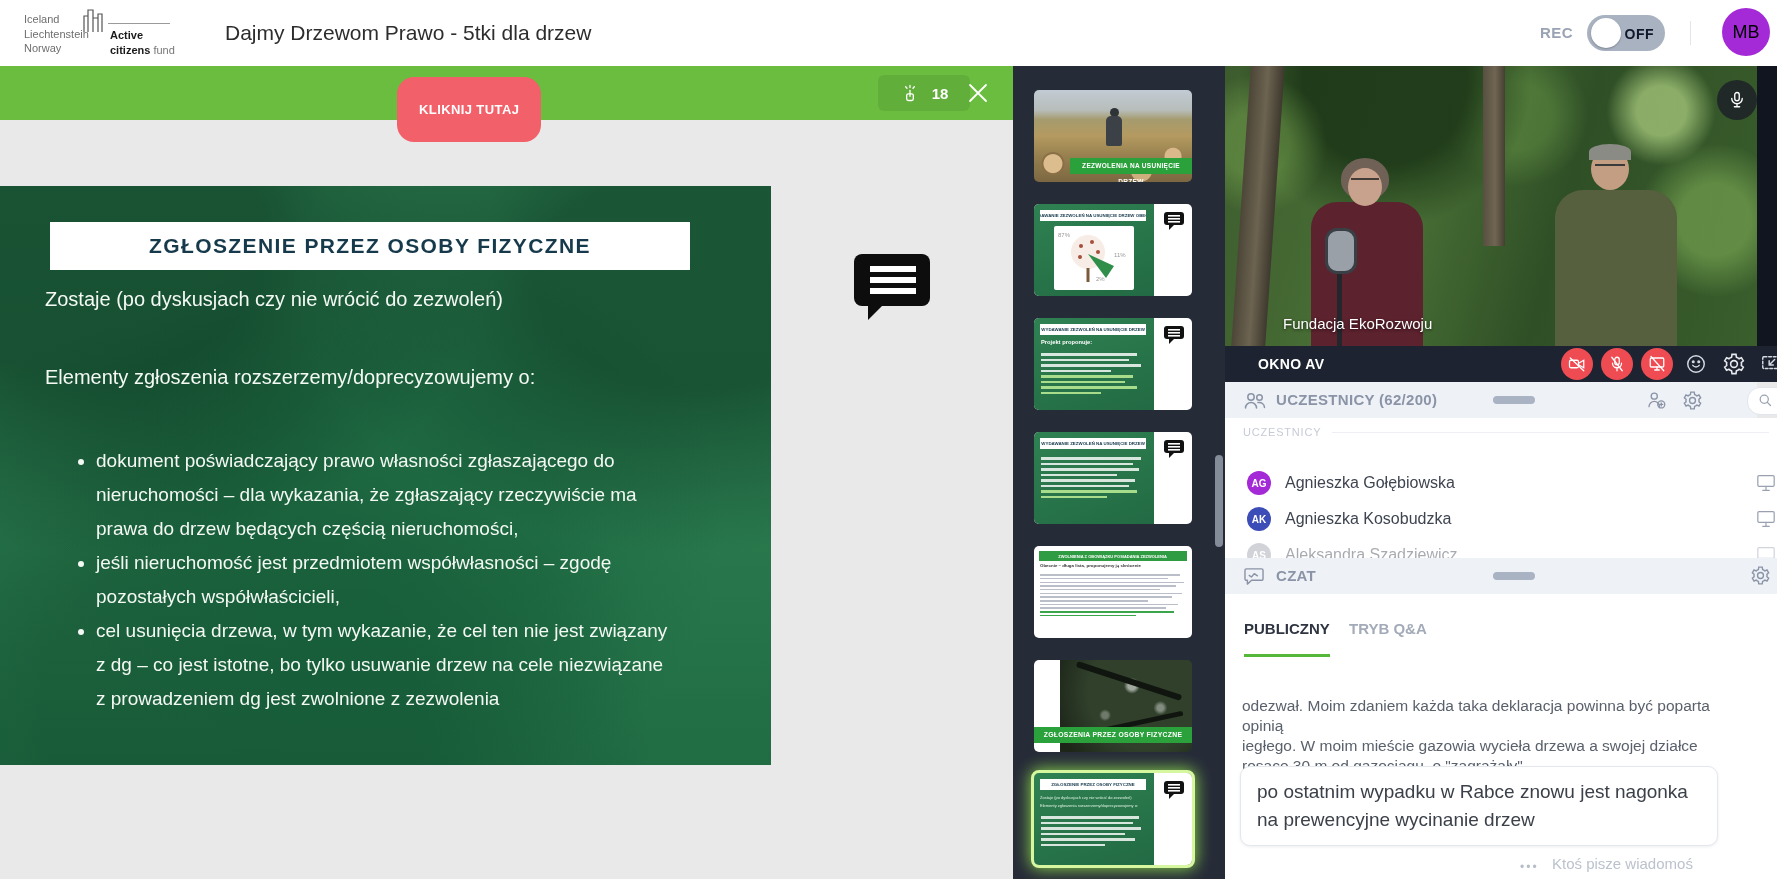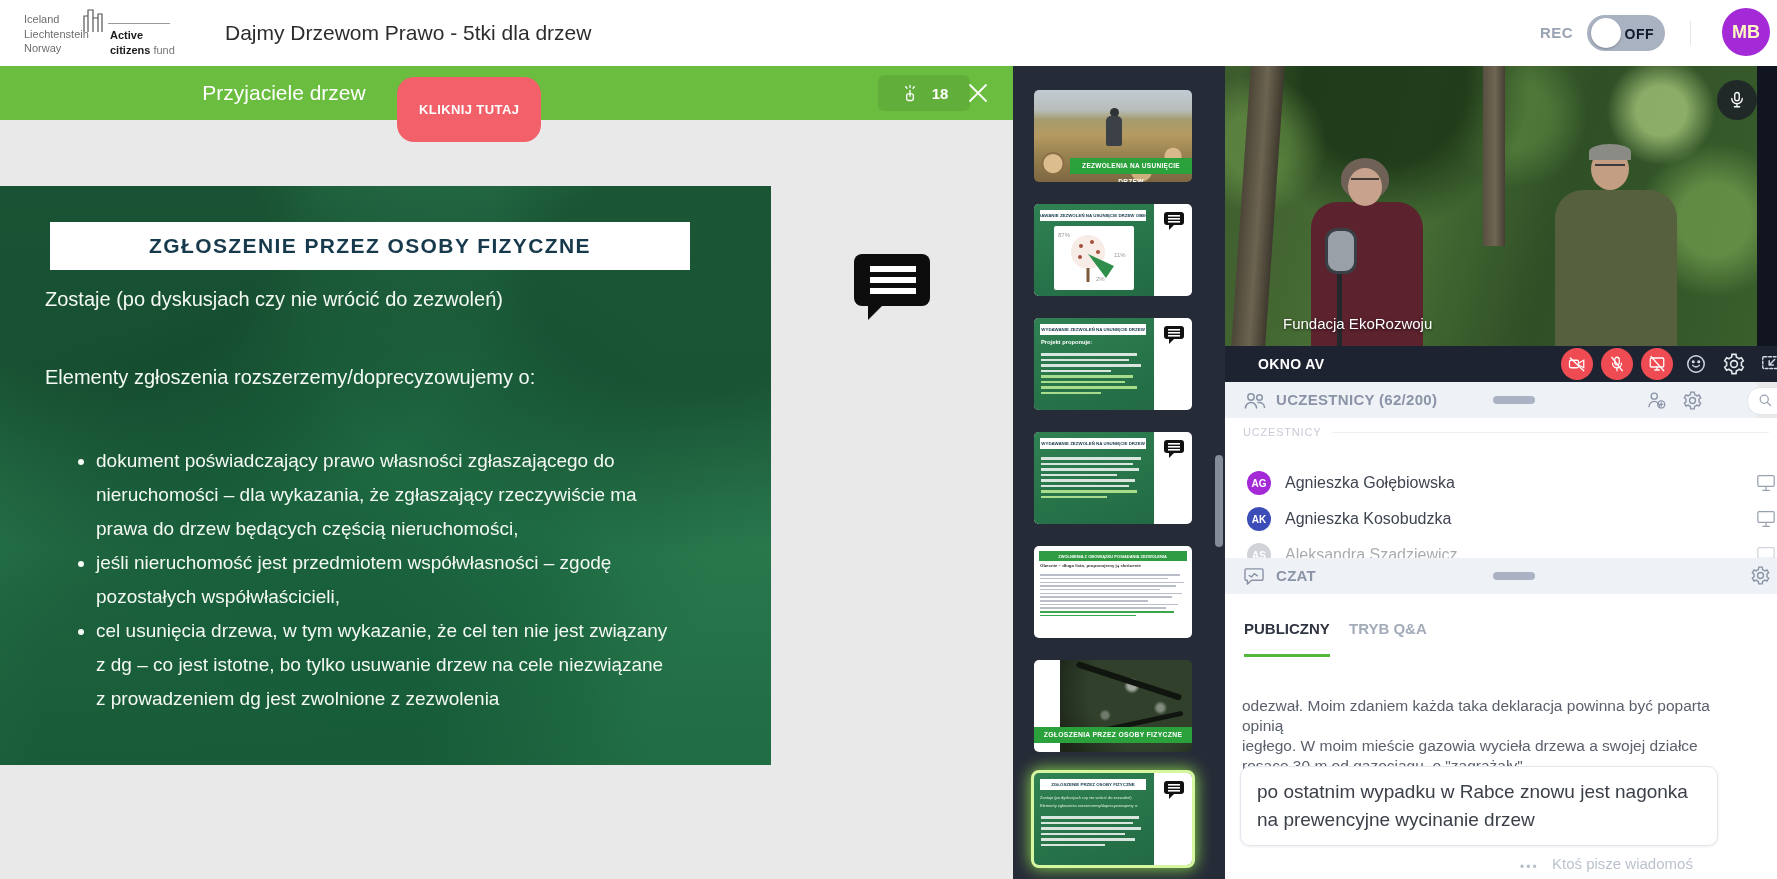--- a/index.html
+++ b/index.html
@@ -15,22 +15,22 @@
   .logo-rule{left:84px;top:13px;width:62px;height:1px;background:#9a9a9a;}
   .logo-prog{left:86px;top:18px;font-size:11px;line-height:14.5px;color:#1a1a1a;}
   .logo-prog .b{font-weight:bold;}
   .logo-prog .lite{color:#777;font-weight:normal;}
   .app-title{left:225px;top:0;height:66px;line-height:66px;font-size:21px;color:#2d2d2d;}
   .rec-label{left:1540px;top:0;height:66px;line-height:66px;font-size:15px;font-weight:bold;color:#9aa3b3;letter-spacing:.5px;}
   .toggle{left:1587px;top:15px;width:78px;height:36px;border-radius:18px;background:#a9b2c1;cursor:pointer;}
   .knob{left:4px;top:3px;width:30px;height:30px;border-radius:50%;background:#fff;box-shadow:0 1px 2px rgba(0,0,0,.25);}
   .off-txt{right:11px;top:11px;font-size:14px;font-weight:bold;color:#0f172a;letter-spacing:.5px;}
   .tdivider{left:1690px;top:21px;width:1px;height:24px;background:#e2e5ea;}
-  .avatar{left:1722px;top:8px;width:48px;height:48px;border-radius:50%;background:#a32ad6;color:#fef9c3;
-          display:flex;align-items:center;justify-content:center;font-size:18px;font-weight:bold;}
+  .avatar{left:1722px;top:8px;width:48px;height:48px;border-radius:50%;background:#a32ad6;color:#000000;
+          display:flex;align-items:center;justify-content:center;font-size:18px;font-weight:normal;}
 
   
   .banner{left:0;top:66px;width:1013px;height:54px;background:#6abd3f;z-index:5;}
   .banner-label{left:168px;top:0;width:232px;height:54px;line-height:54px;text-align:center;font-size:21px;color:#fff;}
   .banner-btn{left:397px;top:11px;height:33px;line-height:33px;padding:16px 22px;border-radius:17px;background:#f2606a;
               color:#fff;font-size:13px;font-weight:bold;letter-spacing:.4px;cursor:pointer;}
   .banner-badge{left:878px;top:9px;width:92px;height:36px;border-radius:6px;background:rgba(0,0,0,.08);
                 display:flex;align-items:center;justify-content:center;gap:12px;color:#fff;cursor:pointer;}
   .banner-badge .cnt{font-size:15px;font-weight:bold;}
   .banner-close{left:966px;top:15px;width:26px;height:26px;cursor:pointer;}
@@ -186,21 +186,20 @@
     <div class="abs rec-label">REC</div>
     <div class="abs toggle">
       <div class="abs knob"></div>
       <div class="abs off-txt">OFF</div>
     </div>
     <div class="abs tdivider"></div>
     <div class="abs avatar">MB</div>
   </div>
 
   <div class="abs banner">
-    <div class="abs banner-label">Przyjaciele drzew</div>
     <div class="abs banner-btn">KLIKNIJ TUTAJ</div>
     <div class="abs banner-badge">
       <span>
         <svg width="20" height="20" viewBox="0 0 24 24" fill="none" stroke="#fff" stroke-width="1.6" stroke-linecap="round">
           <path d="M12 9v7"></path>
             <rect x="8" y="13" width="8" height="8" rx="2"></rect>
           <path d="M12 3v2.5M6.8 4.5l1.6 1.8M17.2 4.5l-1.6 1.8"></path>
         </svg>
       </span>
       <span class="cnt">18</span>

